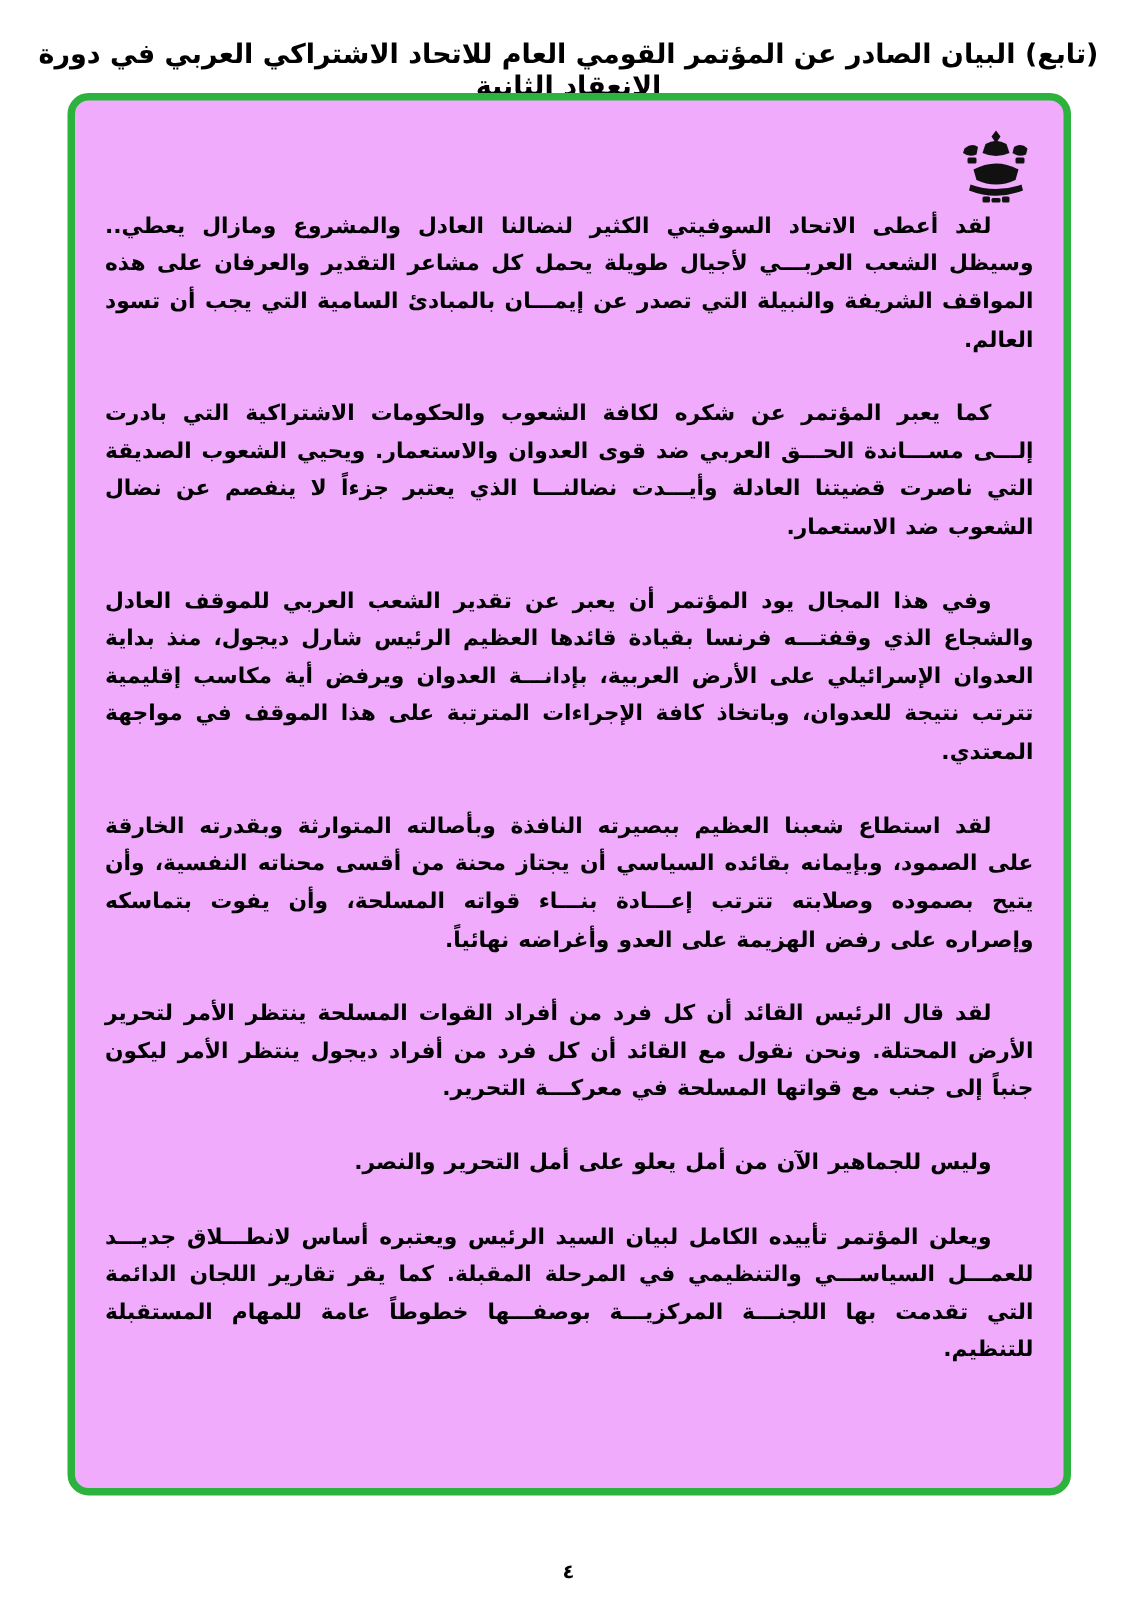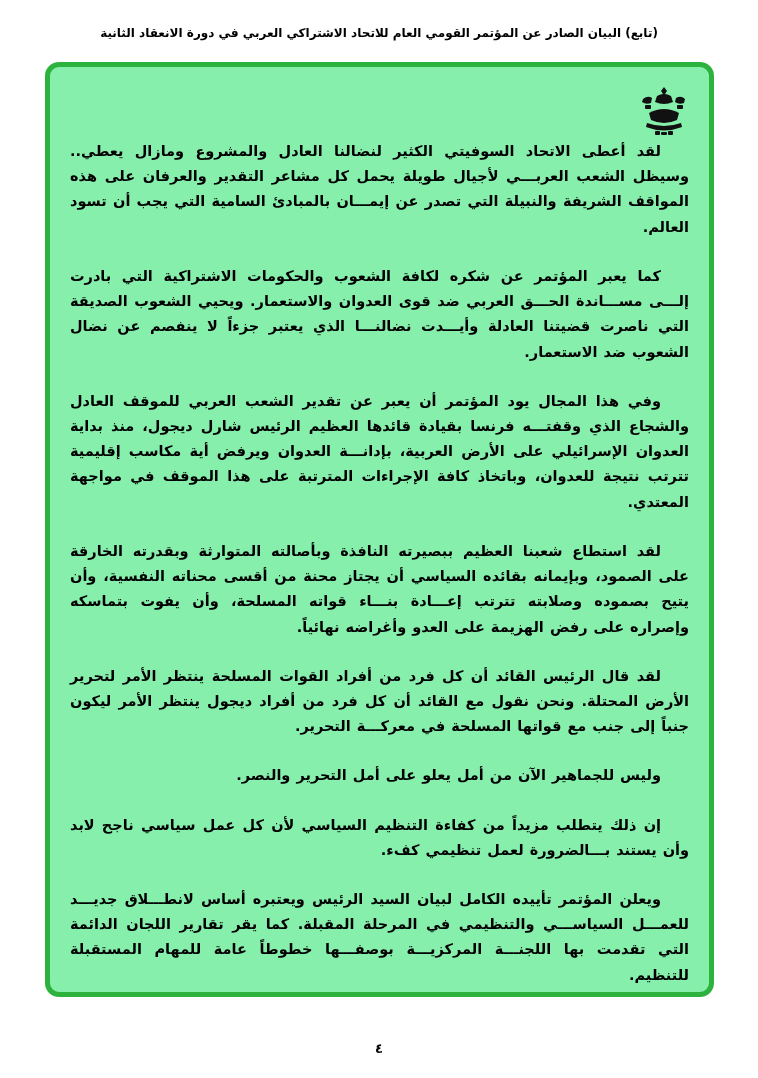--- a/index.html
+++ b/index.html
@@ -15,33 +15,33 @@
     color: #000000;
     overflow: hidden;
   }
   .page-header {
     position: absolute;
     top: 26px;
     left: 0;
     right: 0;
     text-align: center;
     direction: rtl;
-    font-size: 12px;
+    font-size: 18px;
     font-weight: bold;
     letter-spacing: 0px;
   }
   .frame {
     position: absolute;
     left: 45px;
     top: 62px;
     width: 659px;
     height: 925px;
     border: 5px solid #2cb33e;
     border-radius: 14px;
-    background: #86efac;
+    background: #f0abfc;
   }
   .emblem {
     position: absolute;
     top: 16px;
     right: 16px;
     width: 58px;
     height: 56px;
   }
   .content {
     position: absolute;
@@ -98,18 +98,17 @@
     </g>
   </svg>
 
   <div class="content">
     <p>لقد أعطى الاتحاد السوفيتي الكثير لنضالنا العادل والمشروع ومازال يعطي.. وسيظل الشعب العربـــي لأجيال طويلة يحمل كل مشاعر التقدير والعرفان على هذه المواقف الشريفة والنبيلة التي تصدر عن إيمـــان بالمبادئ السامية التي يجب أن تسود العالم.</p>
     <p>كما يعبر المؤتمر عن شكره لكافة الشعوب والحكومات الاشتراكية التي بادرت إلـــى مســـاندة الحـــق العربي ضد قوى العدوان والاستعمار. ويحيي الشعوب الصديقة التي ناصرت قضيتنا العادلة وأيـــدت نضالنـــا الذي يعتبر جزءاً لا ينفصم عن نضال الشعوب ضد الاستعمار.</p>
     <p>وفي هذا المجال يود المؤتمر أن يعبر عن تقدير الشعب العربي للموقف العادل والشجاع الذي وقفتـــه فرنسا بقيادة قائدها العظيم الرئيس شارل ديجول، منذ بداية العدوان الإسرائيلي على الأرض العربية، بإدانـــة العدوان ويرفض أية مكاسب إقليمية تترتب نتيجة للعدوان، وباتخاذ كافة الإجراءات المترتبة على هذا الموقف في مواجهة المعتدي.</p>
     <p>لقد استطاع شعبنا العظيم ببصيرته النافذة وبأصالته المتوارثة وبقدرته الخارقة على الصمود، وبإيمانه بقائده السياسي أن يجتاز محنة من أقسى محناته النفسية، وأن يتيح بصموده وصلابته تترتب إعـــادة بنـــاء قواته المسلحة، وأن يفوت بتماسكه وإصراره على رفض الهزيمة على العدو وأغراضه نهائياً.</p>
     <p>لقد قال الرئيس القائد أن كل فرد من أفراد القوات المسلحة ينتظر الأمر لتحرير الأرض المحتلة. ونحن نقول مع القائد أن كل فرد من أفراد ديجول ينتظر الأمر ليكون جنباً إلى جنب مع قواتها المسلحة في معركـــة التحرير.</p>
     <p>وليس للجماهير الآن من أمل يعلو على أمل التحرير والنصر.</p>
-    <p>إن ذلك يتطلب مزيداً من كفاءة التنظيم السياسي لأن كل عمل سياسي ناجح لابد وأن يستند بـــالضرورة لعمل تنظيمي كفء.</p>
     <p>ويعلن المؤتمر تأييده الكامل لبيان السيد الرئيس ويعتبره أساس لانطـــلاق جديـــد للعمـــل السياســـي والتنظيمي في المرحلة المقبلة. كما يقر تقارير اللجان الدائمة التي تقدمت بها اللجنـــة المركزيـــة بوصفـــها خطوطاً عامة للمهام المستقبلة للتنظيم.</p>
   </div>
 </div>
 
 <div class="page-number">٤</div>
 
 </body></html>

